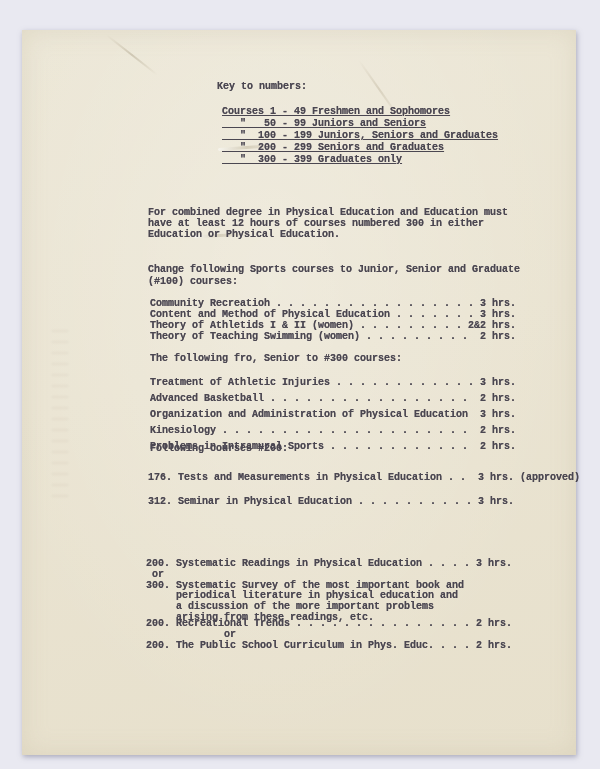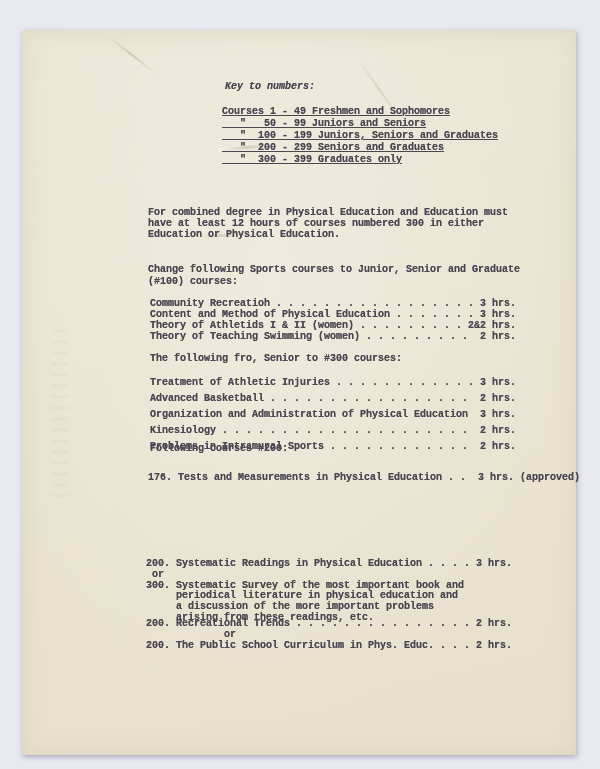--- a/index.html
+++ b/index.html
@@ -44,21 +44,21 @@
 
 <div class="scan">
   <div class="paper">
     <div class="crease c1"></div>
     <div class="crease c2"></div>
     <div class="crease c3"></div>
     <div class="crease c4"></div>
     <div class="smudge"></div>
   </div>
 
-  <pre class="typ" style="left:225px;top:81px;font-style:italic;">Key to numbers:</pre>
+  <pre class="typ" style="left:217px;top:81px;">Key to numbers:</pre>
 
   <pre class="typ lh12" style="left:222px;top:106px;text-decoration:underline;">Courses 1 - 49 Freshmen and Sophomores
    "   50 - 99 Juniors and Seniors
    "  100 - 199 Juniors, Seniors and Graduates
    "  200 - 299 Seniors and Graduates
    "  300 - 399 Graduates only</pre>
 
   <pre class="typ" style="left:148px;top:207px;">For combined degree in Physical Education and Education must
 have at least 12 hours of courses numbered 300 in either
 Education or Physical Education.</pre>
@@ -76,20 +76,21 @@
   <pre class="typ lh115" style="left:150px;top:375px;">Treatment of Athletic Injuries . . . . . . . . . . . . 3 hrs.
 Advanced Basketball . . . . . . . . . . . . . . . . .  2 hrs.
 Organization and Administration of Physical Education  3 hrs.
 Kinesiology . . . . . . . . . . . . . . . . . . . . .  2 hrs.
 Problems in Intramural Sports . . . . . . . . . . . .  2 hrs.</pre>
 
   <pre class="typ" style="left:150px;top:443px;">Following courses #200:</pre>
 
   <pre class="typ" style="left:148px;top:472px;">176. Tests and Measurements in Physical Education . .  3 hrs. (approved)</pre>
 
+  <pre class="typ" style="left:148px;top:496px;">312. Seminar in Physical Education . . . . . . . . . . 3 hrs.</pre>
 
   <pre class="typ lh108" style="left:146px;top:519px;margin-top:40px;">200. Systematic Readings in Physical Education . . . . 3 hrs.
  or
 300. Systematic Survey of the most important book and
      periodical literature in physical education and
      a discussion of the more important problems
      arising from these readings, etc.</pre>
 
 
   <pre class="typ" style="left:146px;top:618px;">200. Recreational Trends . . . . . . . . . . . . . . . 2 hrs.

